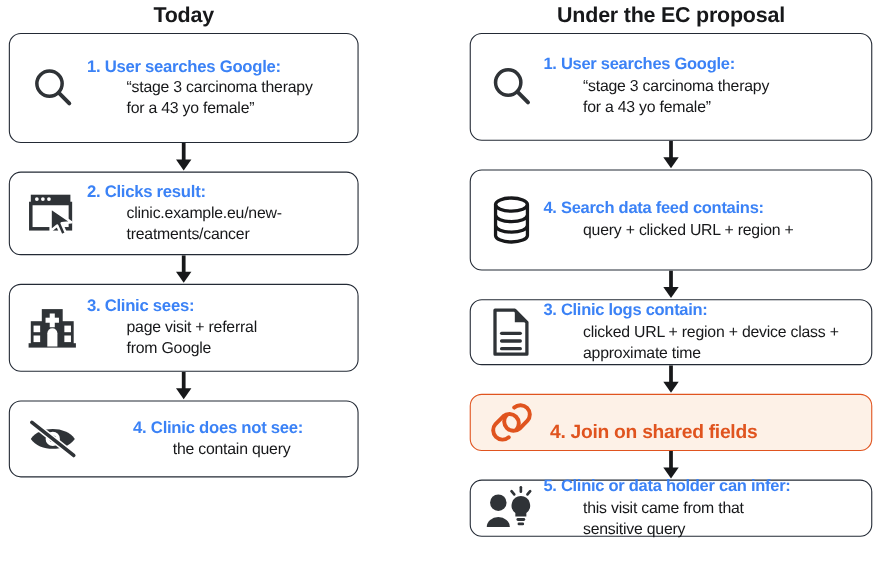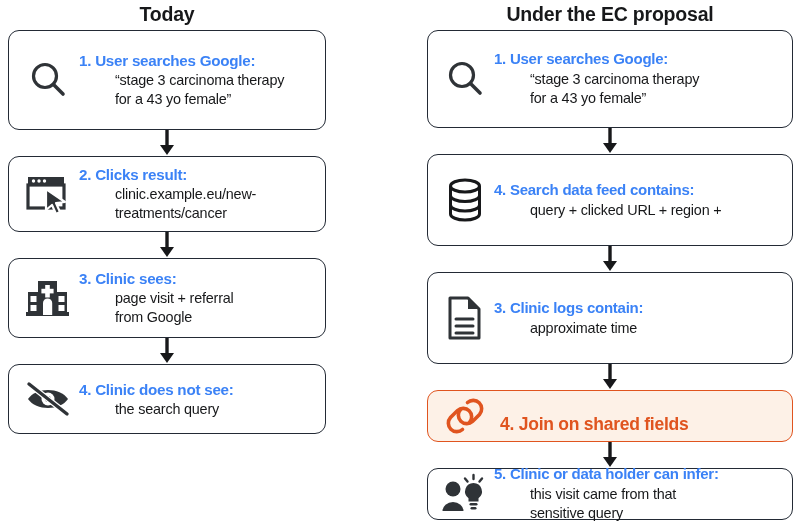--- a/index.html
+++ b/index.html
@@ -97,25 +97,25 @@
     position: relative;
     height: 26px;
     display: flex;
     justify-content: center;
   }
   .arrow svg { display: block; }
 
   .box-1-l { height: 100px; }
   .box-2-l { height: 76px; }
   .box-3-l { height: 80px; }
-  .box-4-l { height: 70px; }
+  .box-4-l { height: 70px; gap: 42px; }
 
   .box-1-r { height: 98px; }
   .box-2-r { height: 92px; }
-  .box-3-r { height: 92px; }
+  .box-3-r { height: 60px; }
   .box-4-r { height: 52px; }
   .box-5-r { height: 52px; }
 </style>
 </head>
 <body>
 
 <div class="diagram">
 
   <div class="column left">
 
@@ -213,21 +213,21 @@
           <path d="M4 20 C12 8, 36 8, 44 20 C36 32, 12 32, 4 20 Z" fill="#2f3337"></path>
           <circle cx="24" cy="20" r="6.5" fill="#ffffff"></circle>
           <circle cx="24" cy="20" r="3" fill="#2f3337"></circle>
           <line x1="5" y1="5" x2="43" y2="35" stroke="#ffffff" stroke-width="6"></line>
           <line x1="5" y1="5" x2="43" y2="35" stroke="#2f3337" stroke-width="3.4" stroke-linecap="round"></line>
         </svg>
       </div>
       <div class="text-cell">
         <div class="step-head">4. Clinic does not see:</div>
         <div class="step-body">
-          <span class="ln">the search query</span>
+          <span class="ln">the contain query</span>
         </div>
       </div>
     </div>
 
   </div>
 
   <div class="column right">
 
     <div class="col-title">Under the EC proposal</div>
 
@@ -288,20 +288,21 @@
           <g stroke="#2f3337" stroke-width="3" stroke-linecap="round">
             <line x1="11" y1="24" x2="28" y2="24"></line>
             <line x1="11" y1="31" x2="28" y2="31"></line>
             <line x1="11" y1="38" x2="28" y2="38"></line>
           </g>
         </svg>
       </div>
       <div class="text-cell">
         <div class="step-head">3. Clinic logs contain:</div>
         <div class="step-body">
+          <span class="ln">clicked URL + region + device class +</span>
           <span class="ln">approximate time</span>
         </div>
       </div>
     </div>
 
     <div class="arrow">
       <svg width="18" height="26" viewBox="0 0 18 26">
         <line x1="9" y1="0" x2="9" y2="17" stroke="#17181a" stroke-width="3.4"></line>
         <polygon points="2,15 16,15 9,25" fill="#17181a"></polygon>
       </svg>

